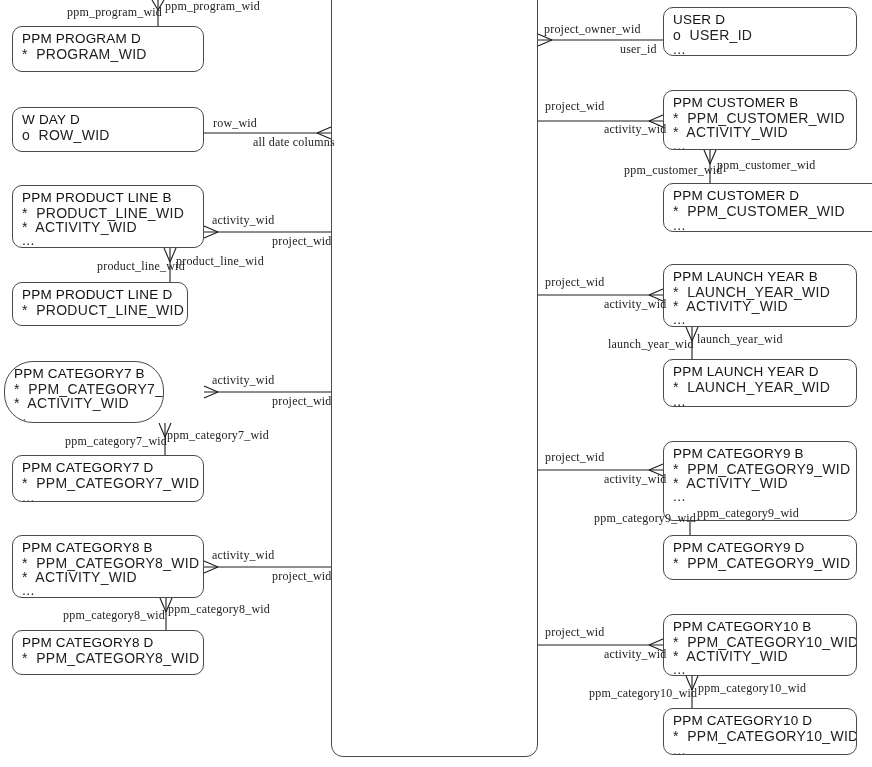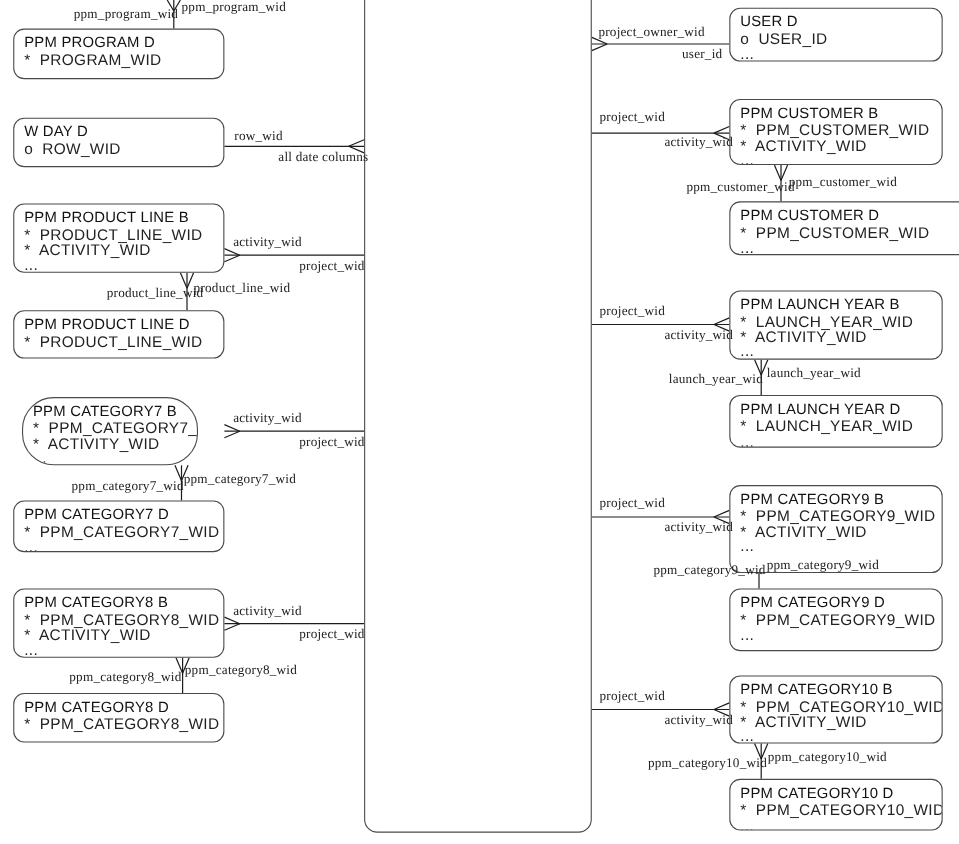--- a/index.html
+++ b/index.html
@@ -128,28 +128,28 @@
         </div>
   </div>
       <div class="entity" style="left: 12px; top: 185px; width: 192px; height: 63px;">
     <div class="entity-title">PPM PRODUCT LINE B</div>
     <div class="entity-attrs">
           <div class="attr">*  PRODUCT_LINE_WID</div>
           <div class="attr">*  ACTIVITY_WID</div>
           <div class="attr">...</div>
         </div>
   </div>
-      <div class="entity" style="left: 12px; top: 282px; width: 192px; height: 44px;">
+      <div class="entity" style="left: 12px; top: 282px; width: 176px; height: 44px;">
     <div class="entity-title">PPM PRODUCT LINE D</div>
     <div class="entity-attrs">
           <div class="attr">*  PRODUCT_LINE_WID</div>
           <div class="attr">...</div>
         </div>
   </div>
-      <div class="entity" style="left: 20px; top: 361px; width: 160px; height: 62px; border-radius: 29px;">
+      <div class="entity" style="left: 4px; top: 361px; width: 160px; height: 62px; border-radius: 29px;">
     <div class="entity-title">PPM CATEGORY7 B</div>
     <div class="entity-attrs">
           <div class="attr">*  PPM_CATEGORY7_WID</div>
           <div class="attr">*  ACTIVITY_WID</div>
           <div class="attr">...</div>
         </div>
   </div>
       <div class="entity" style="left: 12px; top: 455px; width: 192px; height: 47px;">
     <div class="entity-title">PPM CATEGORY7 D</div>
     <div class="entity-attrs">
@@ -210,21 +210,21 @@
         </div>
   </div>
       <div class="entity" style="left: 663px; top: 441px; width: 194px; height: 80px;">
     <div class="entity-title">PPM CATEGORY9 B</div>
     <div class="entity-attrs">
           <div class="attr">*  PPM_CATEGORY9_WID</div>
           <div class="attr">*  ACTIVITY_WID</div>
           <div class="attr">...</div>
         </div>
   </div>
-      <div class="entity" style="left: 663px; top: 535px; width: 194px; height: 57px;">
+      <div class="entity" style="left: 663px; top: 535px; width: 194px; height: 45px;">
     <div class="entity-title">PPM CATEGORY9 D</div>
     <div class="entity-attrs">
           <div class="attr">*  PPM_CATEGORY9_WID</div>
           <div class="attr">...</div>
         </div>
   </div>
       <div class="entity" style="left: 663px; top: 614px; width: 194px; height: 62px;">
     <div class="entity-title">PPM CATEGORY10 B</div>
     <div class="entity-attrs">
           <div class="attr">*  PPM_CATEGORY10_WID</div>

